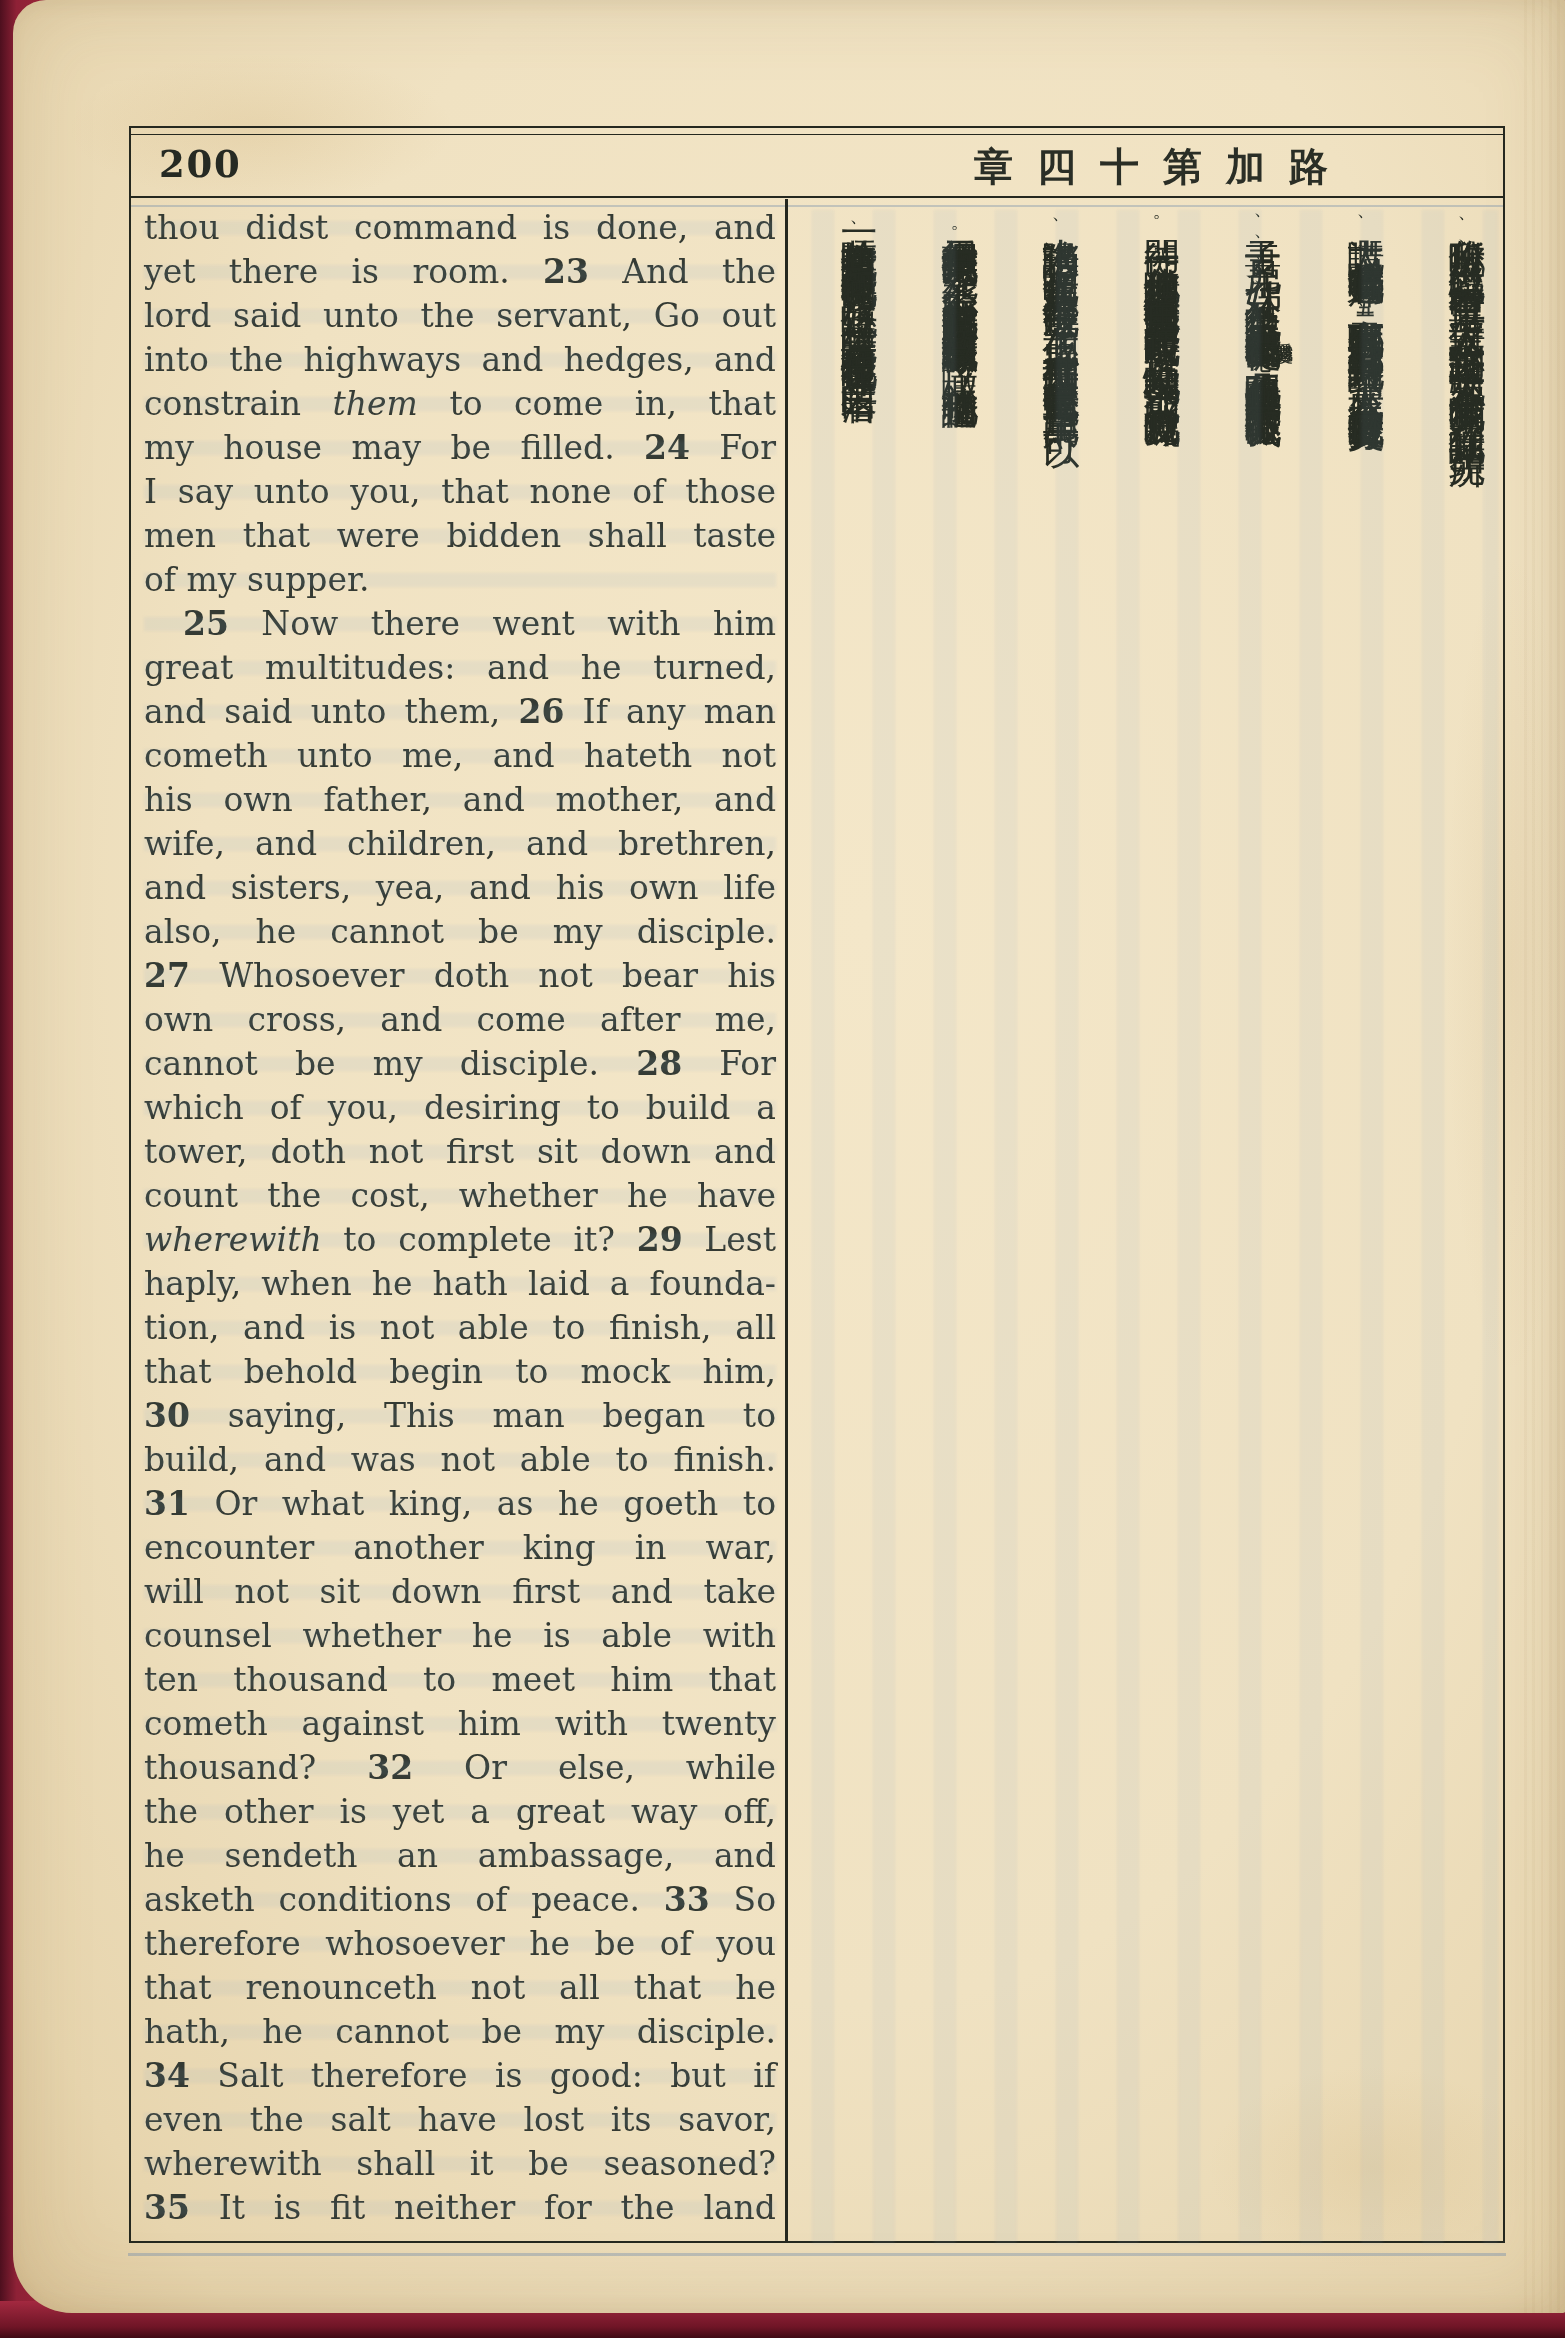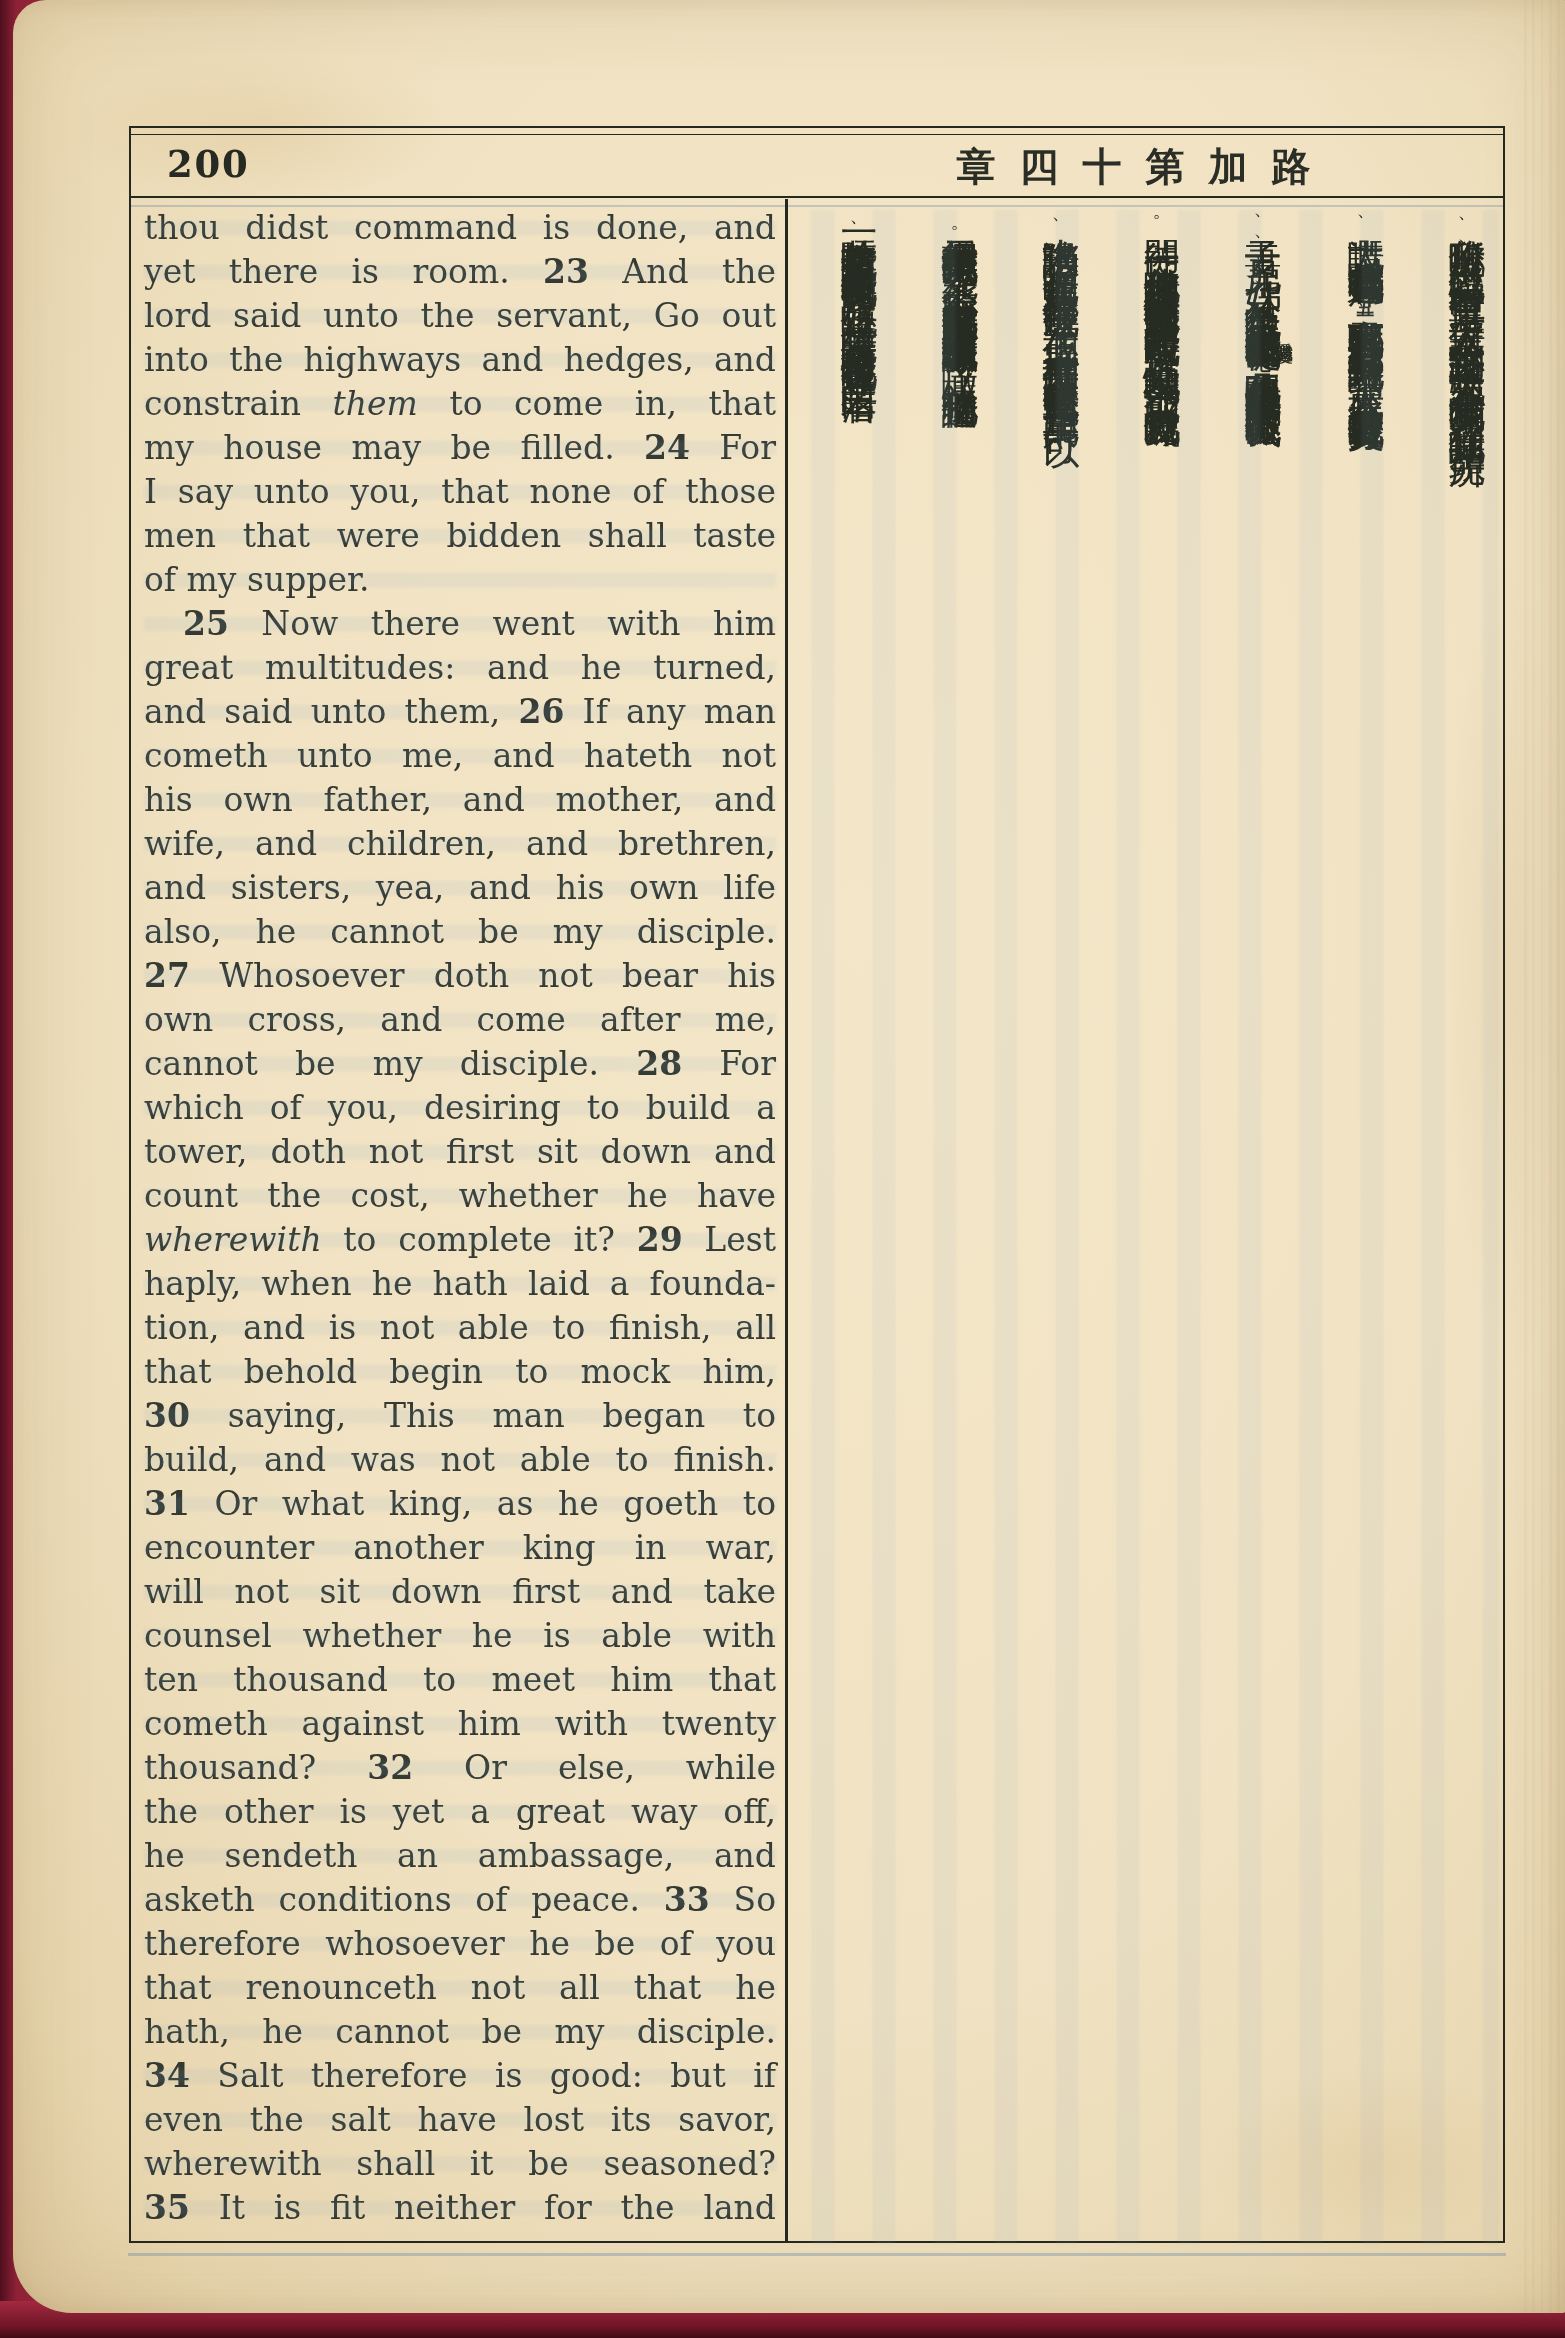--- a/index.html
+++ b/index.html
@@ -46,29 +46,29 @@
   }
   .header{
     position:relative;height:61px;margin-top:5.5px;
     border-top:1.8px solid #25281f;border-bottom:2.8px solid #25281f;
   }
   .header::after{ 
     content:'';position:absolute;left:0;right:0;bottom:-11px;height:1.8px;
     background:rgba(105,135,170,.35);
   }
   .h-num{
-    position:absolute;left:36px;top:7.3px;font-size:37px;font-weight:700;color:#262a23;
+    position:absolute;left:28px;top:7.3px;font-size:37px;font-weight:700;color:#262a23;
     letter-spacing:1.8px;
   }
   .h-en{
     position:absolute;left:165px;top:5.5px;width:478px;text-align:center;
     font-size:39px;font-weight:700;color:#262a23;letter-spacing:2.8px;
   }
   .h-zh{
-    position:absolute;left:808px;top:5.5px;width:413px;text-align:center;
+    position:absolute;left:808px;top:5.5px;width:413px;text-align:right;
     font-family:"DejaVu Sans","Liberation Sans",sans-serif;
     font-size:39px;font-weight:700;color:#2a2e26;letter-spacing:24px;white-space:nowrap;
   }
   .pbody{position:absolute;left:0;right:0;top:71px;bottom:0;}
   .divider{position:absolute;left:654px;top:0;bottom:0;width:2.8px;background:#25281f;}
 
   
   .col-en{
     position:absolute;left:13px;top:7.3px;width:632px;height:2020px;color:#343a33;
   }

